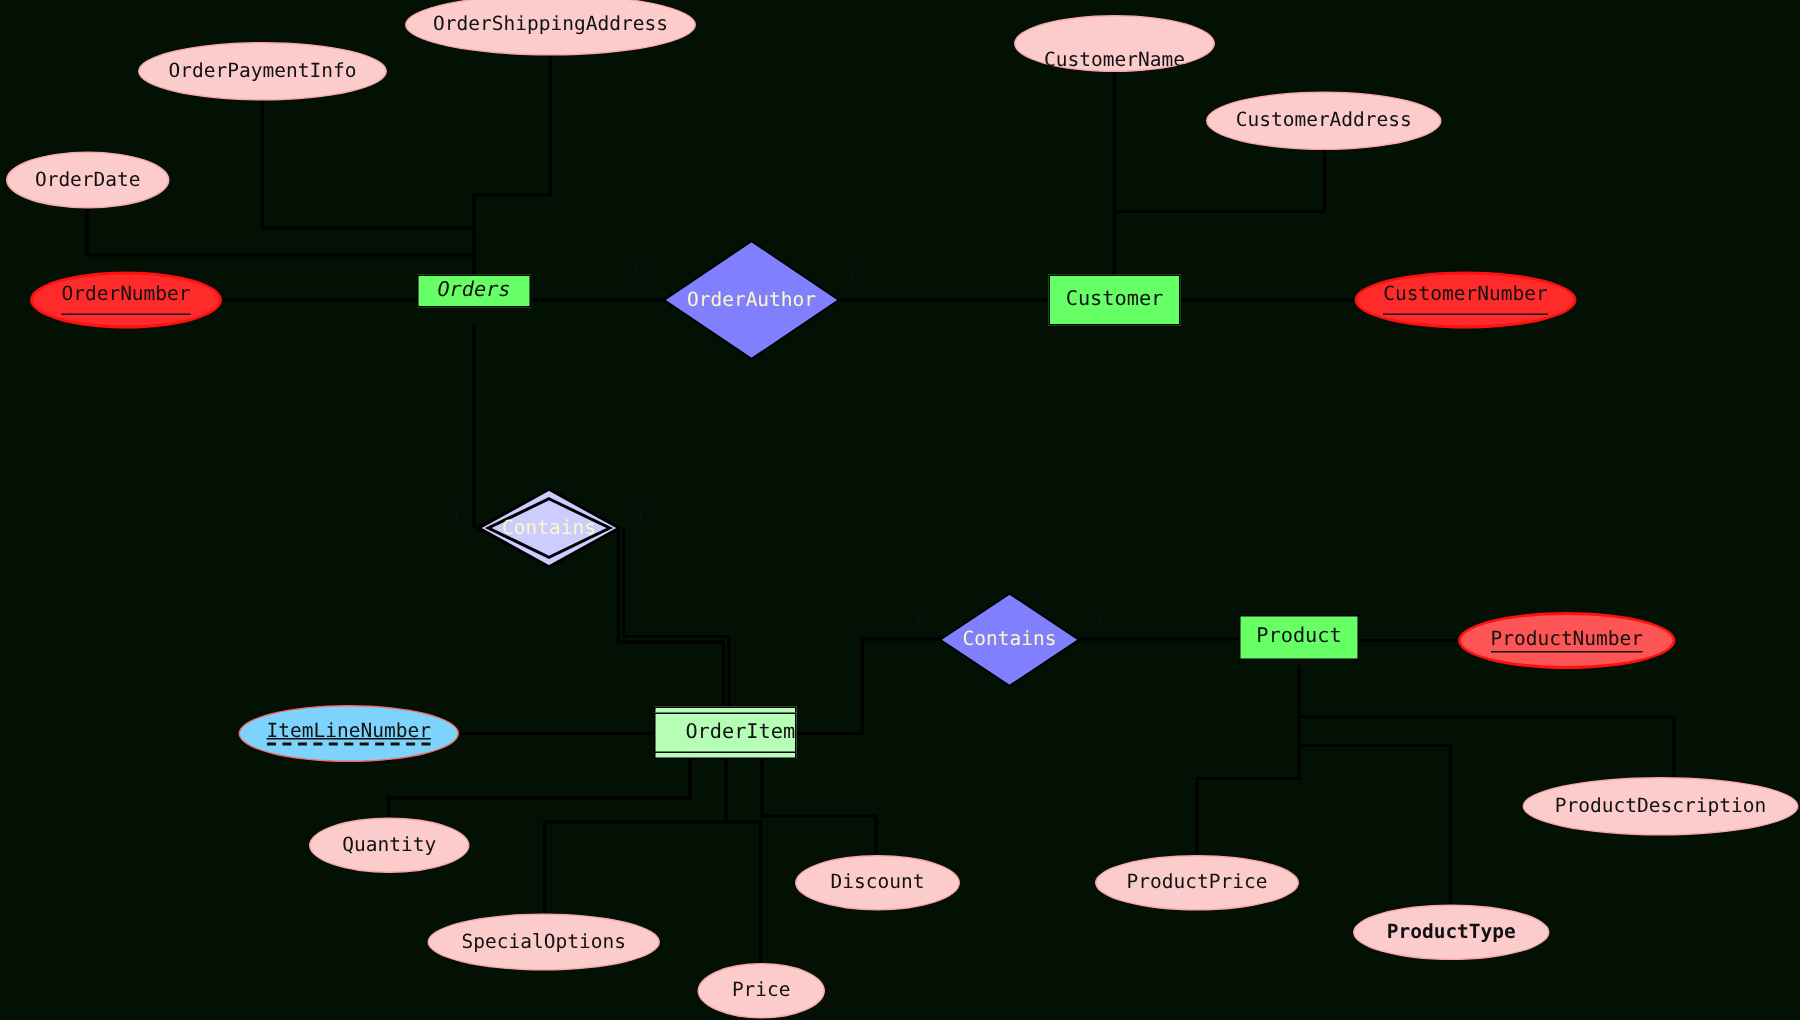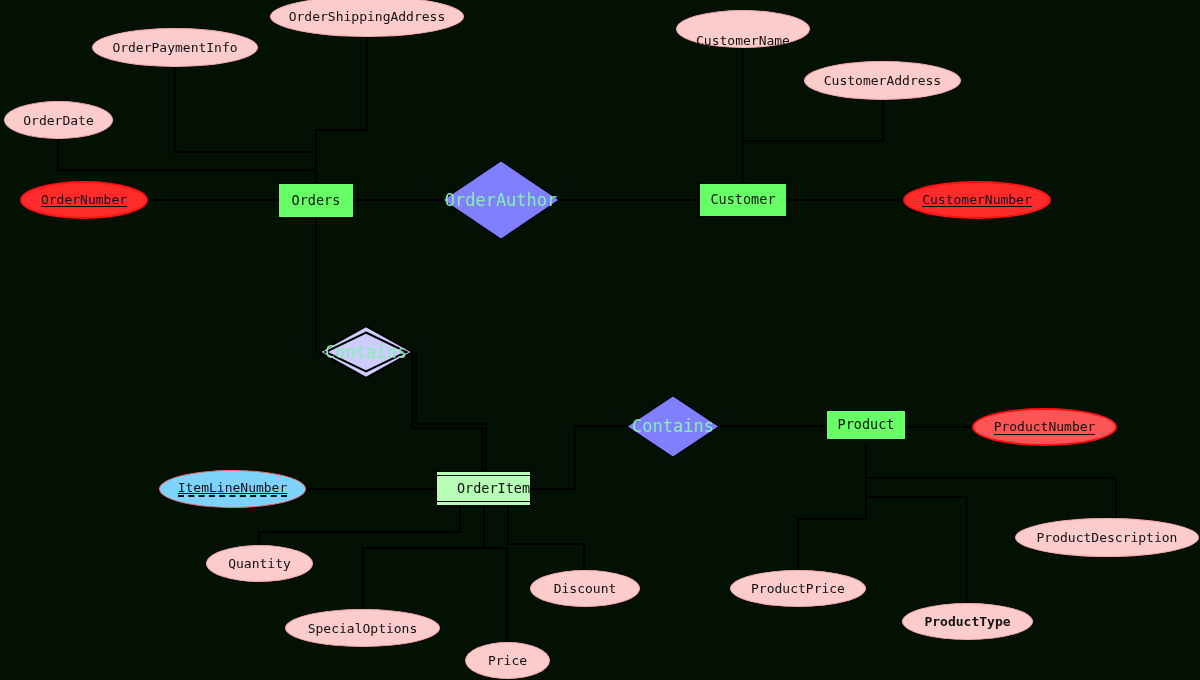--- a/index.html
+++ b/index.html
@@ -68,21 +68,21 @@
     font-size: 13px;
   }
   .attr .txt { display: inline-block; }
   
   .attr.key {
     background: #ff2b2b;
     border: 2.4px solid #ff1010;
   }
   .attr.key .txt {
     border-bottom: 1.7px solid #111111;
-    padding-bottom: 0;
+    padding-bottom: 6px;
   }
   .attr.key2 {
     background: #fd5555;
     border: 2.4px solid #ff1010;
     align-items: center;
   }
   .attr.key2 .txt {
     border-bottom: 1.7px solid #111111;
     padding-bottom: 1px;
   }
@@ -101,22 +101,22 @@
     background: transparent;
     border: none;
   }
   .rel .dlabel {
     position: absolute;
     left: 0; top: 0;
     width: 100%; height: 100%;
     display: flex;
     align-items: center;
     justify-content: center;
-    font-size: 17px;
-    color: #86efac;
+    font-size: 13px;
+    color: #fef9c3;
     z-index: 3;
   }
   .rel svg { position: absolute; left: 0; top: 0; }
   
   .card {
     position: absolute;
     font-size: 10px;
     color: #111111;
     font-family: "DejaVu Sans Mono", "Liberation Mono", monospace;
     z-index: 4;
@@ -147,21 +147,21 @@
       <polyline points="363,548 508,548" fill="none" stroke="#000000" stroke-width="2.1" stroke-linecap="butt" stroke-linejoin="miter"></polyline>
       <polyline points="531,489 575,489 575,426 626,426" fill="none" stroke="#000000" stroke-width="2.1" stroke-linecap="butt" stroke-linejoin="miter"></polyline>
       <polyline points="720,426 826,426" fill="none" stroke="#000000" stroke-width="2.1" stroke-linecap="butt" stroke-linejoin="miter"></polyline>
       <polyline points="906,427 972,427" fill="none" stroke="#000000" stroke-width="2.1" stroke-linecap="butt" stroke-linejoin="miter"></polyline>
       <polyline points="866,444 866,519 798,519 798,570" fill="none" stroke="#000000" stroke-width="2.1" stroke-linecap="butt" stroke-linejoin="miter"></polyline>
       <polyline points="866,497 967,497 967,619" fill="none" stroke="#000000" stroke-width="2.1" stroke-linecap="butt" stroke-linejoin="miter"></polyline>
       <polyline points="1116,478 1116,518" fill="none" stroke="#000000" stroke-width="2.1" stroke-linecap="butt" stroke-linejoin="miter"></polyline>
       <polyline points="866,478 1116,478" fill="none" stroke="#000000" stroke-width="2.1" stroke-linecap="butt" stroke-linejoin="miter"></polyline>
     </svg>
   <div id="nodes">
-      <div class="node entity" style="left: 278px; top: 183px; width: 76px; height: 35px;">
+      <div class="node entity" style="left: 278px; top: 183px; width: 76px; height: 22px; font-style: italic;">
         <span>Orders</span>
       </div>
       <div class="node entity" style="left: 699px; top: 183px; width: 88px; height: 34px;">
         <span>Customer</span>
       </div>
       <div class="node entity" style="left: 826px; top: 410px; width: 80px; height: 30px;">
         <span>Product</span>
       </div>
       <div class="node entity weak" style="left: 436px; top: 471px; width: 95px; height: 35px;">
         <div class="inner">

